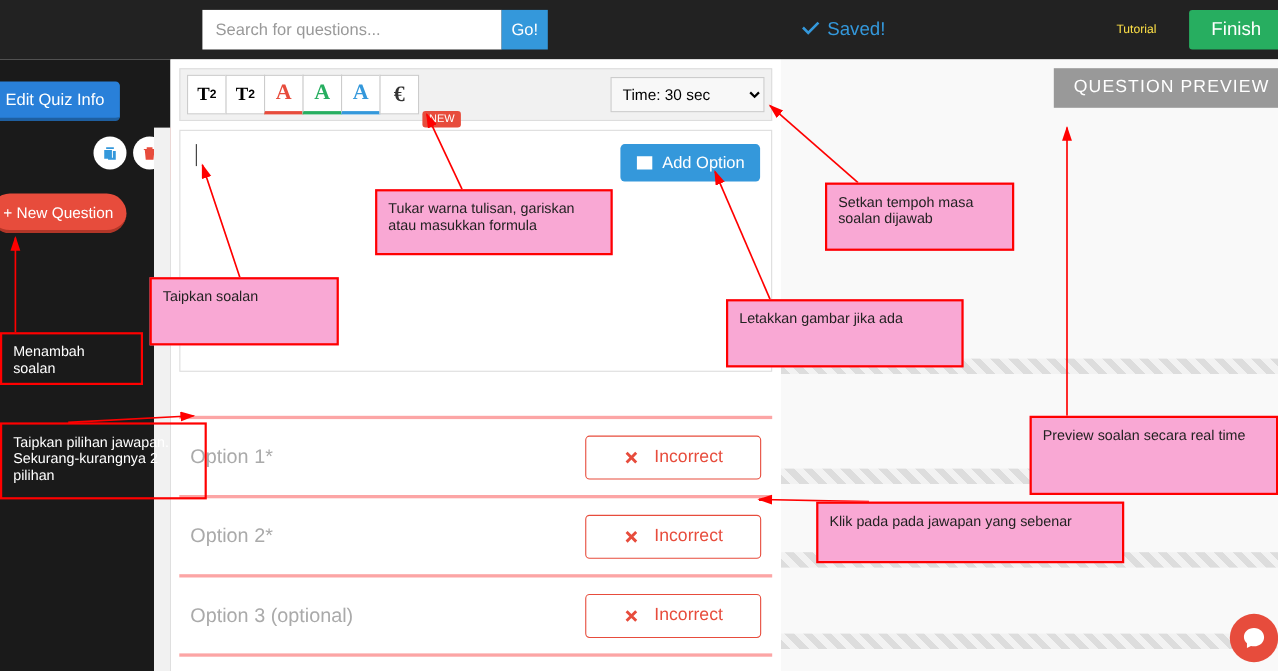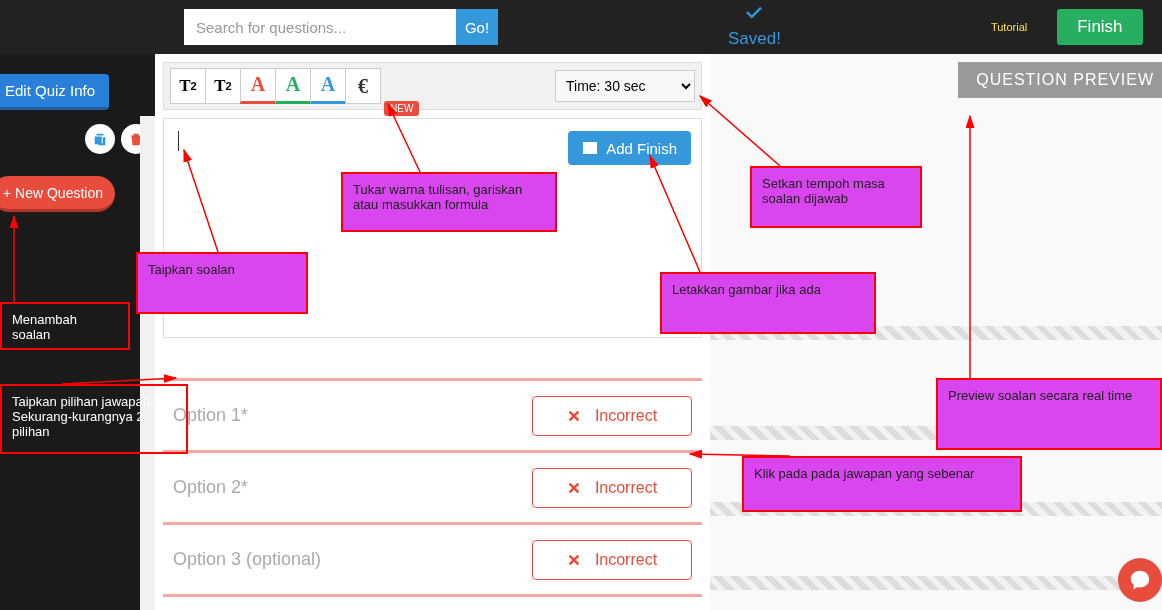--- a/index.html
+++ b/index.html
@@ -3,21 +3,21 @@
 <meta charset="utf-8">
 <style>
 * { margin: 0; padding: 0; box-sizing: border-box; font-family: 'Segoe UI', Arial, sans-serif; }
 body { width: 1162px; height: 610px; overflow: hidden; background: #fff; position: relative; }
 
 .topbar { height: 54px; background: #222; display: flex; align-items: center; padding: 0 12px; }
 .search-wrap { margin-left: 172px; display: flex; height: 36px; }
 .search-input { width: 272px; border: none; padding: 0 12px; font-size: 15px; color: #888; background: #fff; }
 .search-input::placeholder { color: #999; }
 .go-btn { width: 42px; background: #3498db; color: #fff; border: none; font-size: 15px; cursor: pointer; }
-.saved { margin-left: 230px; color: #3498db; font-size: 17px; display: flex; align-items: center; gap: 6px; flex-direction: column; }
+.saved { margin-left: 230px; color: #3498db; font-size: 17px; display: flex; align-items: center; gap: 6px; }
 .saved svg { width: 18px; height: 18px; fill: #3498db; }
 .tutorial { margin-left: 210px; color: #fde047; font-size: 11px; }
 .finish-btn { margin-left: 30px; height: 36px; padding: 0 20px; background: #27ae60; color: #fff; border: none; font-size: 17px; border-radius: 3px; cursor: pointer; }
 
 .main-row { display: flex; height: 556px; }
 
 .sidebar { width: 155px; background: #1a1a1a; position: relative; padding-top: 20px; }
 .edit-quiz-btn { height: 36px; background: #2980d9; color: #fff; border: none; font-size: 15px; padding: 0 14px; border-radius: 4px; border-bottom: 3px solid #1e5fa0; margin-left: -9px; cursor: pointer; }
 .side-icons { position: absolute; top: 70px; right: 4px; display: flex; gap: 6px; }
 .side-icon { width: 30px; height: 30px; border-radius: 50%; background: #fff; display: flex; align-items: center; justify-content: center; cursor: pointer; }
@@ -54,21 +54,21 @@
 
 .preview { width: 452px; background: #f9f9f9; position: relative; overflow: hidden; }
 .prev-header { position: absolute; top: 8px; right: -10px; height: 36px; padding: 0 18px; background: #999; color: #fff; font-size: 16px; letter-spacing: 1px; display: flex; align-items: center; }
 .hatch { position: absolute; left: 0; right: 0; height: 14px; background: repeating-linear-gradient(45deg, #ddd 0 6px, #f2f2f2 6px 12px); }
 .hatch.h1 { top: 272px; } .hatch.h2 { top: 372px; } .hatch.h3 { top: 448px; } .hatch.h4 { top: 522px; }
 
 .float-chat { position: absolute; right: 0; bottom: 8px; width: 44px; height: 44px; border-radius: 50%; background: #e74c3c; display: flex; align-items: center; justify-content: center; cursor: pointer; }
 .float-chat svg { width: 22px; height: 22px; fill: #fff; }
 
 
-.anno-box { position: absolute; border: 2px solid #ff0000; background: #d946ef; font-size: 13px; color: #222; padding: 8px 10px; z-index: 50; }
+.anno-box { position: absolute; border: 2px solid #ff0000; background: #f9a8d4; font-size: 13px; color: #222; padding: 8px 10px; z-index: 50; }
 .anno-line { position: absolute; z-index: 40; pointer-events: none; }
 </style>
 </head>
 <body>
 
 <div class="topbar">
   <div class="search-wrap">
     <input class="search-input" placeholder="Search for questions..." style="">
     <button class="go-btn">Go!</button>
   </div>
@@ -117,21 +117,21 @@
       </select>
     </div>
 
     <div class="q-input-area">
       <div class="cursor-blink"></div>
       <button class="add-img-btn">
         <svg viewBox="0 0 16 16">
             <path d="M1 2h14v12H1zM3 11l3-4 2 2 3-4 2 3v3H3z"></path>
             <circle cx="5" cy="5" r="1.2"></circle>
           </svg>
-        <span>Add Finish</span>
+        <span>Add Option</span>
       </button>
     </div>
 
     <div class="options">
       <div class="opt-row">
         <input class="opt-input" placeholder="Option 1*" style="">
         <button class="incorrect-btn">
           <svg viewBox="0 0 16 16">
               <path d="M3 3l10 10M13 3L3 13" stroke="#e74c3c" stroke-width="3"></path>
             </svg>

